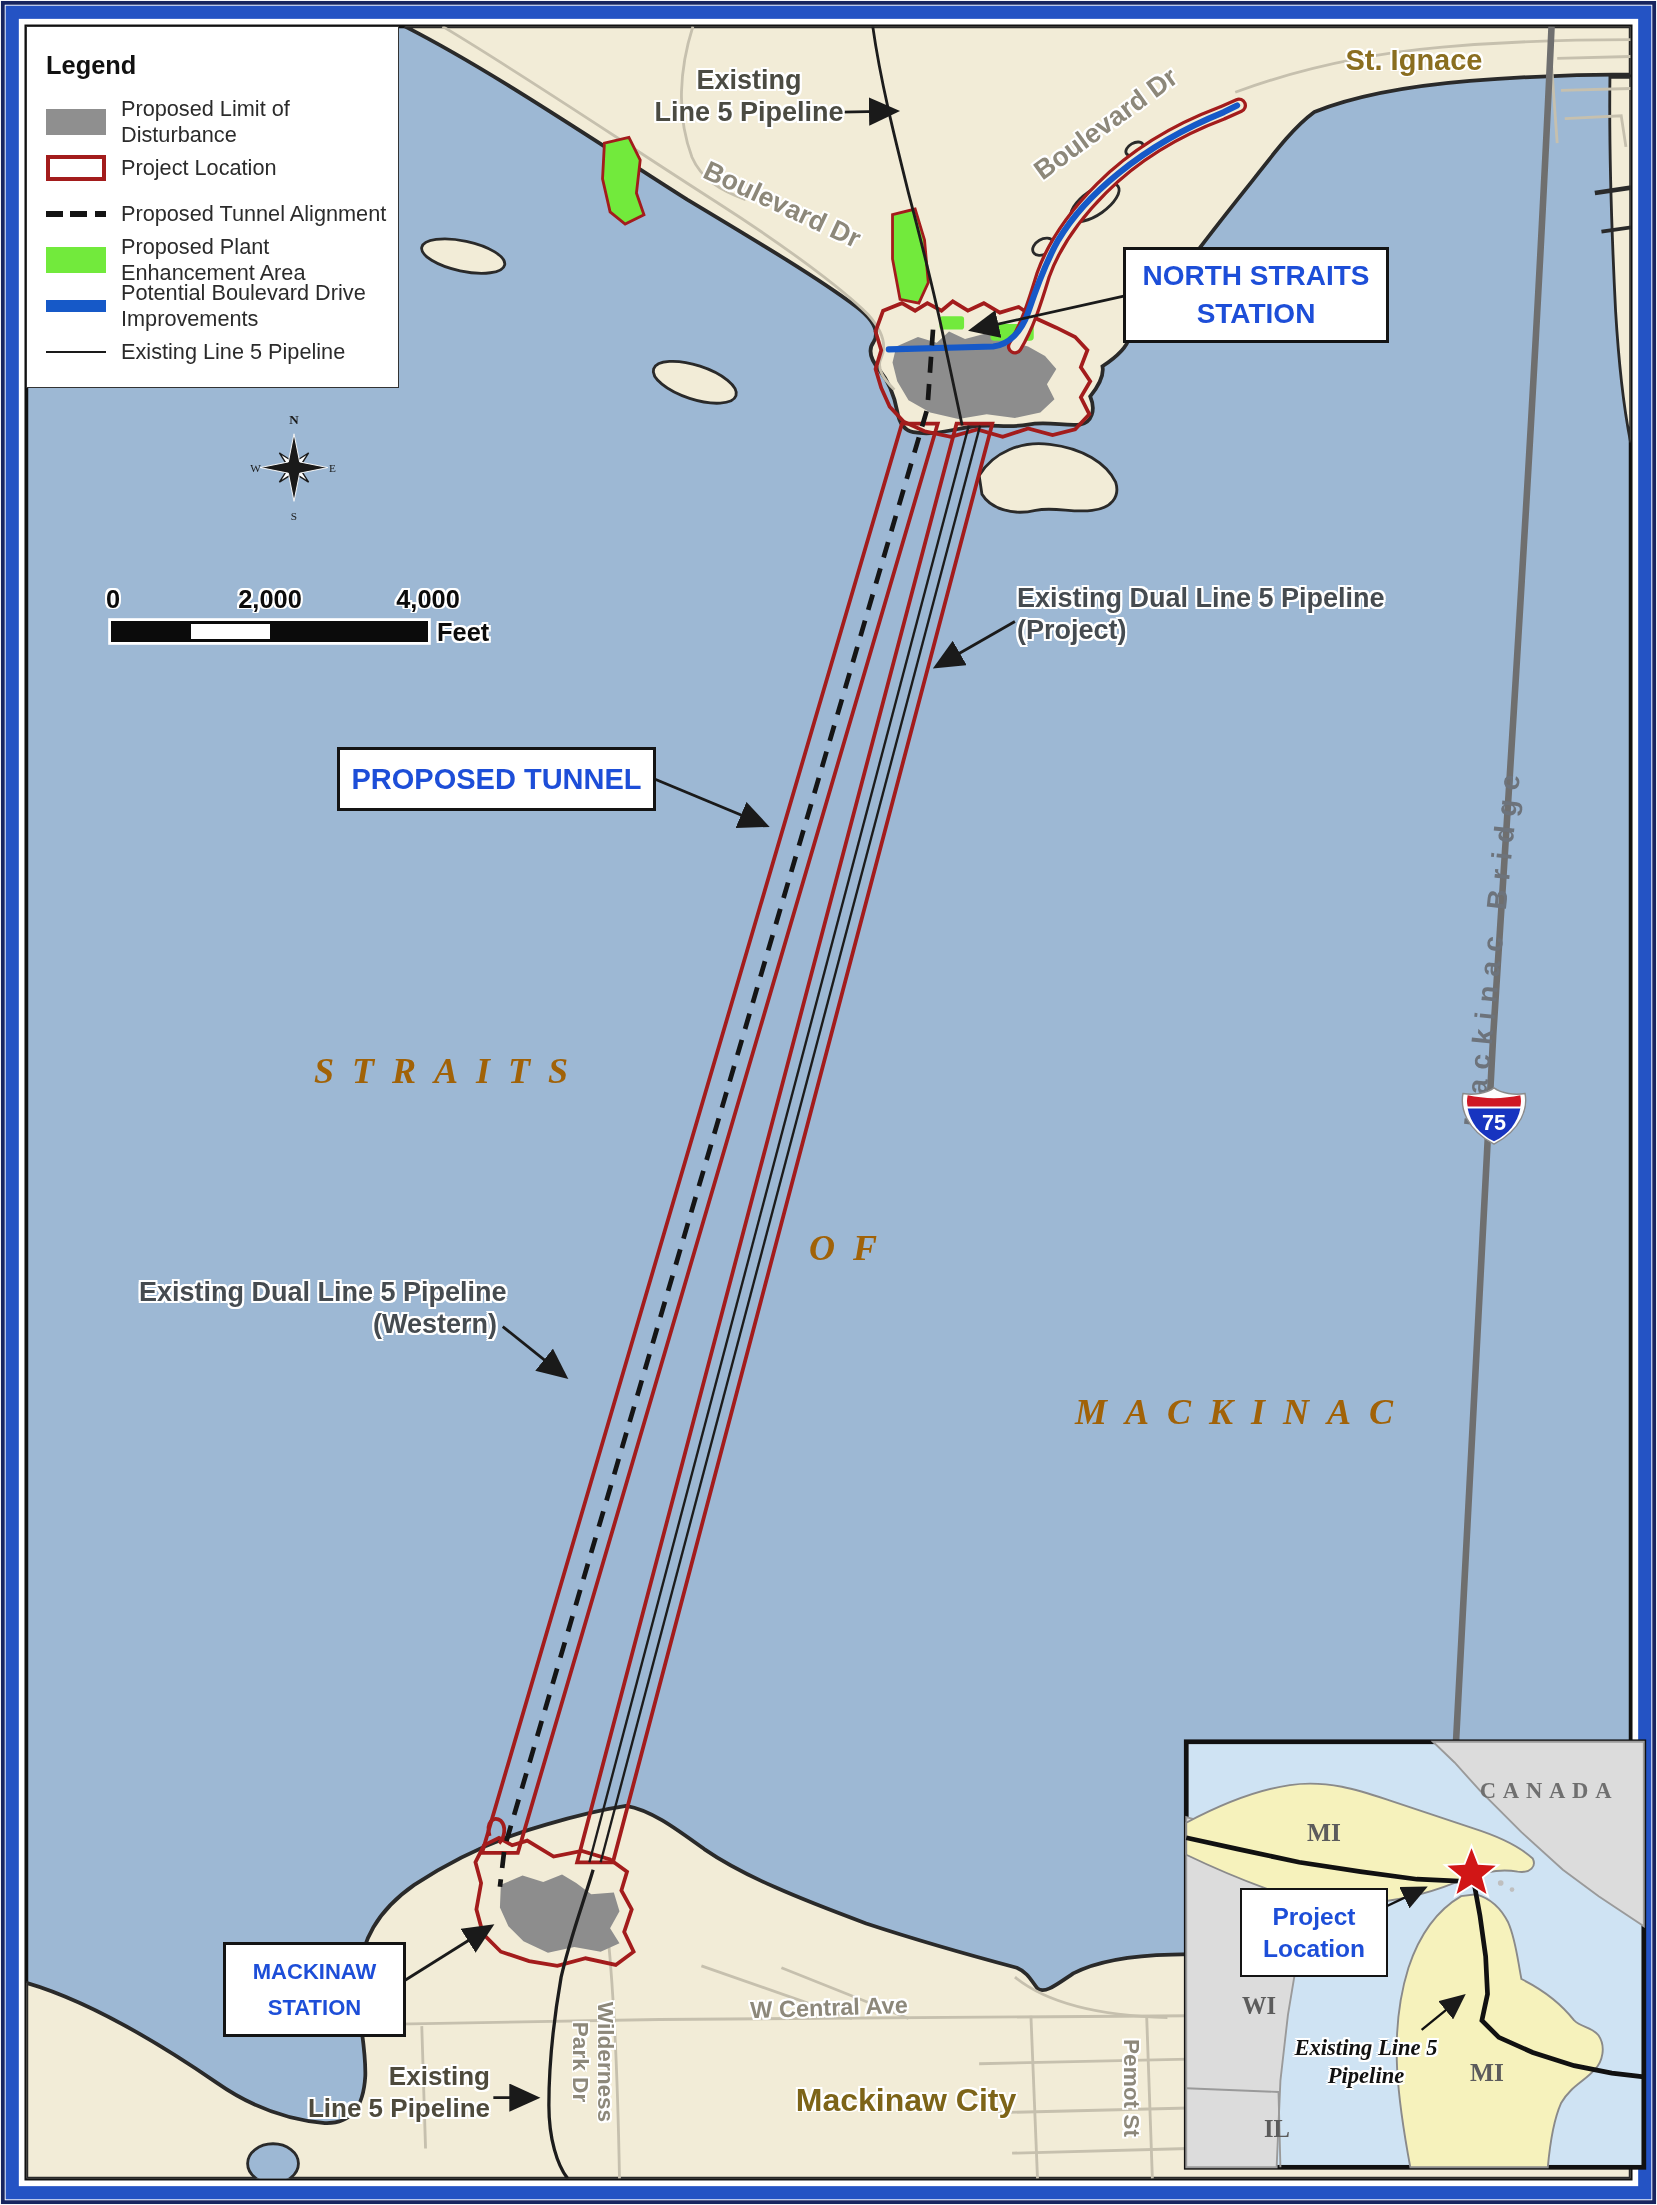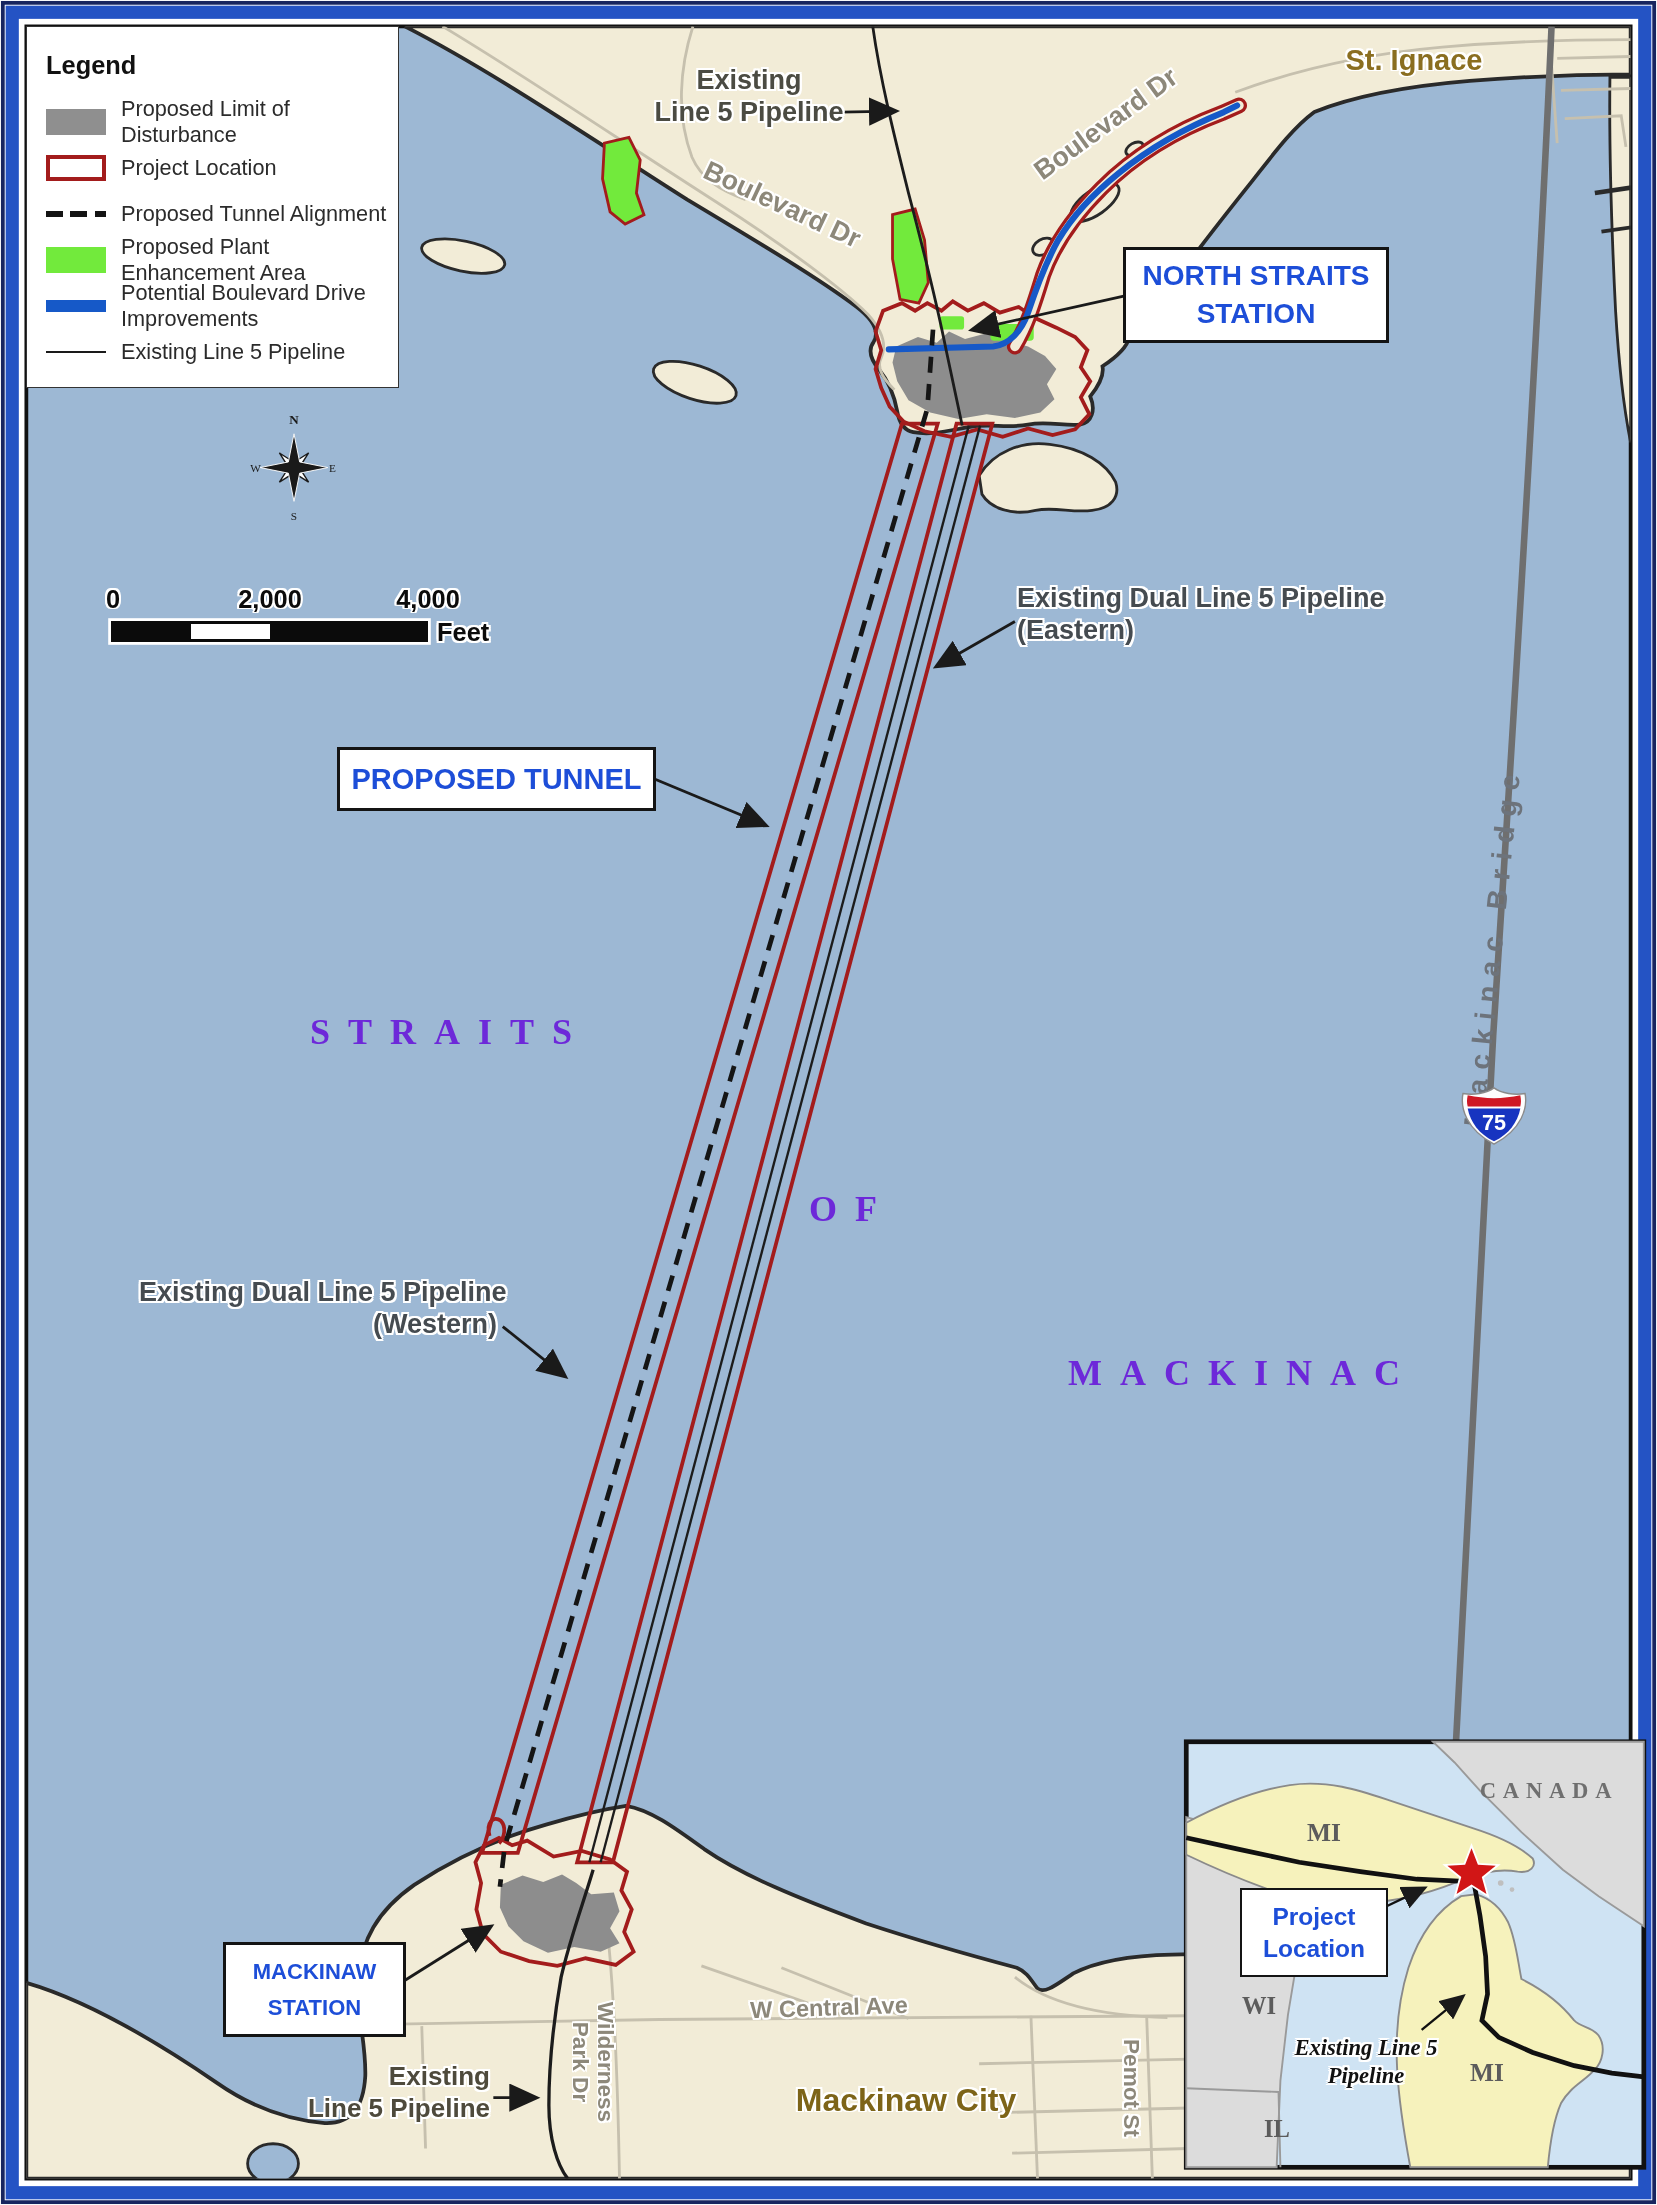--- a/index.html
+++ b/index.html
@@ -26,22 +26,22 @@
   .sw2{height:5.6px;background:repeating-linear-gradient(90deg,#141414 0 17px,transparent 17px 24.5px);}
   .sw3{background:#72ea3c;}
   .sw4{height:12.2px;background:#1659c8;}
   .sw5{height:2.8px;background:#1a1a1a;}
   
   #scalebar-bar{position:absolute;left:111px;top:621px;width:317px;height:21px;background:#0b0b0b;
         box-shadow:0 0 0 2.8px #fff;z-index:2;}
   #scalebar-bar .seg{position:absolute;left:80px;top:2.8px;width:79px;height:15px;background:#fff;}
   .tick{font-size:25.4px;font-weight:bold;color:#0b0b0b;}
   
-  .water{font-family:"Liberation Serif",serif;font-weight:bold;
-        color:#6d28d9;letter-spacing:0.5em;}
+  .water{font-family:"Liberation Serif",serif;font-style:italic;font-weight:bold;
+        color:#a16207;letter-spacing:0.5em;margin-top:39px;}
   .olive{font-weight:bold;color:#8a6e20;}
   .roadlbl{font-weight:bold;color:#8d887a;}
   .pipelbl{font-weight:bold;color:#454b50;line-height:32px;}
   .inset-state{font-family:"Liberation Serif",serif;font-weight:bold;color:#5c5c5c;}
 </style>
 </head>
 <body>
 
 <div id="page">
 
@@ -253,21 +253,21 @@
 <div class="lbl roadlbl halo ctr" style="left:782px;top:205px;font-size:27px;transform:translate(-50%,-50%) rotate(25deg);">Boulevard Dr</div>
 <div class="lbl roadlbl halo ctr" style="left:1106px;top:124px;font-size:27px;transform:translate(-50%,-50%) rotate(-36deg);">Boulevard Dr</div>
 
 <div class="callout" style="left:1123px;top:247px;width:260px;height:90px;font-size:28px;line-height:38px;">
   <div>NORTH STRAITS</div>
   <div>STATION</div>
 </div>
 
 <div class="lbl pipelbl halo" style="left:1017px;top:582px;font-size:27px;">
   <div>Existing Dual Line 5 Pipeline</div>
-  <div>(Eastern)</div>
+  <div>(Project)</div>
 </div>
 
 <div class="callout" style="left:337px;top:747px;width:313px;height:58px;font-size:29px;">
   <div>PROPOSED TUNNEL</div>
 </div>
 
 <div class="lbl water ctr" style="left:450px;top:1032px;font-size:36px;">STRAITS</div>
 <div class="lbl water ctr" style="left:852px;top:1209px;font-size:36px;">OF</div>
 <div class="lbl water ctr" style="left:1243px;top:1373px;font-size:36px;">MACKINAC</div>
 

